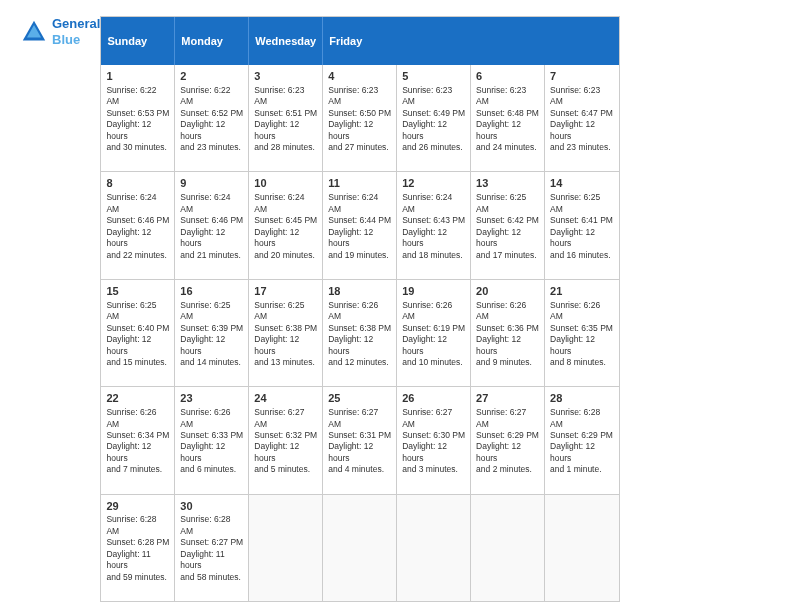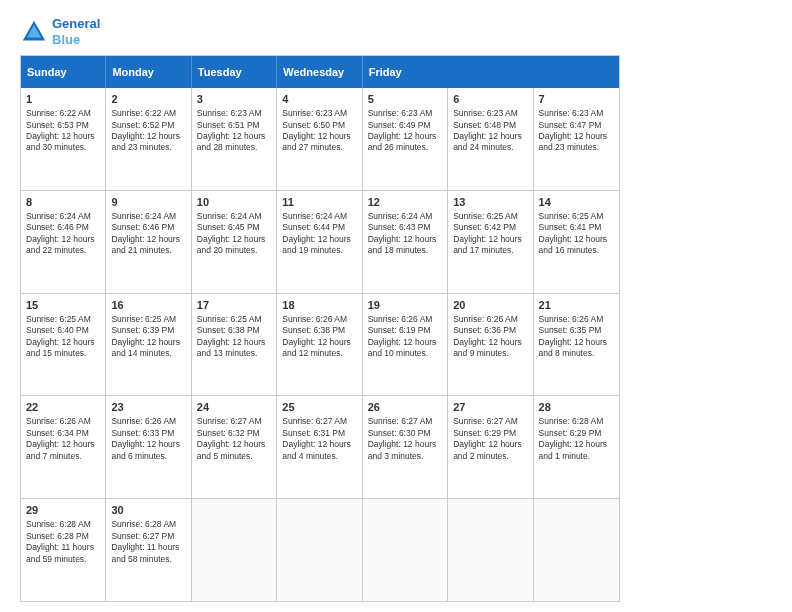--- a/index.html
+++ b/index.html
@@ -8,21 +8,20 @@
       background: #fff;
       width: 792px;
       height: 612px;
       overflow: hidden;
     }
     .page {
       width: 640px;
       height: 612px;
       padding: 16px 20px 10px 20px;
       display: flex;
-      flex-direction: column;
     }
     .header {
       display: flex;
       justify-content: space-between;
       align-items: flex-start;
       margin-bottom: 8px;
     }
     .logo {
       display: flex;
       align-items: center;
@@ -62,21 +61,21 @@
     }
     .calendar-header {
       display: grid;
       grid-template-columns: repeat(7, 1fr);
       background: #1a6fc4;
     }
     .cal-header-cell {
       color: #fff;
       font-size: 11px;
       font-weight: bold;
-      padding: 10px 6px;
+      padding: 18px 6px;
       border-right: 1px solid #4a90d9;
     }
     .cal-header-cell:last-child { border-right: none; }
     .calendar-body {
       flex: 1;
       display: flex;
       flex-direction: column;
     }
     .cal-row {
       display: grid;
@@ -121,21 +120,20 @@
     <div class="title-block">
       <div class="month-title"></div>
       <div class="location"></div>
     </div>
   </div>
 
   <div class="calendar">
     <div class="calendar-header">
     <div class="cal-header-cell">Sunday</div>
         <div class="cal-header-cell">Monday</div>
-        <div class="cal-header-cell">Tuesday</div>
         <div class="cal-header-cell">Wednesday</div>
         <div class="cal-header-cell">Friday</div>
       </div>
     <div class="calendar-body">
     <div class="cal-row">
           <div class="cal-cell">
             <span class="day-num">1</span>
             <div>Sunrise: 6:22 AM</div>
             <div>Sunset: 6:53 PM</div>
             <div>Daylight: 12 hours</div>

